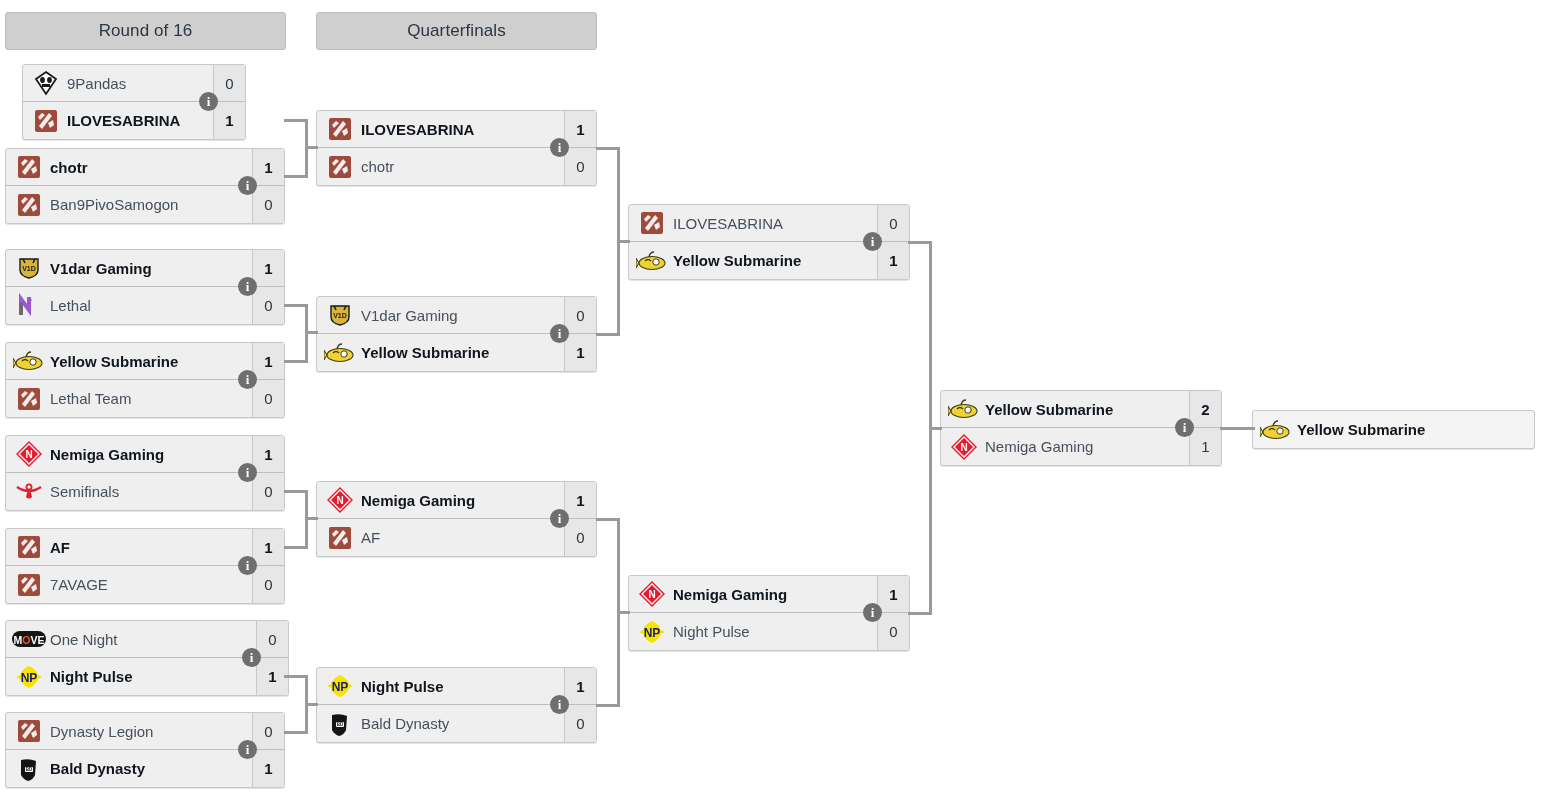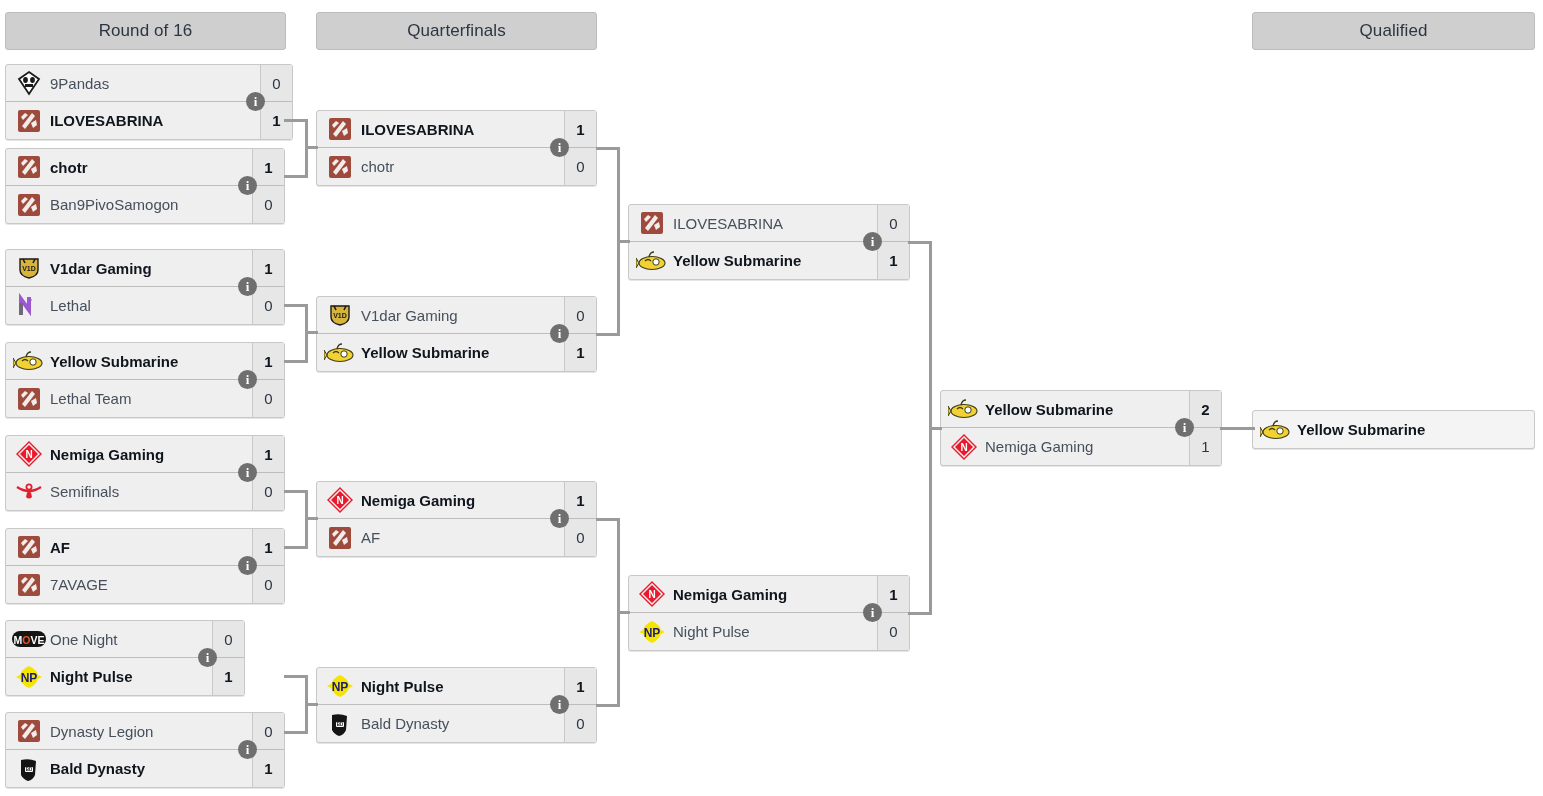--- a/index.html
+++ b/index.html
@@ -123,23 +123,20 @@
 <body>
 
 <div id="bracket">
 
   <div class="round-header" style="left:5px;  top:12px; width:281px;">
       <span>Round of 16</span>
     </div>
   <div class="round-header" style="left:316px;top:12px; width:281px;">
       <span>Quarterfinals</span>
     </div>
-  <div class="round-header" style="left:1252px;top:12px;width:283px;">
-      <span>Qualified</span>
-    </div>
 
   <div class="conn h" style="left:284px; top:119px; width:24px;"></div>
   <div class="conn h" style="left:284px; top:175px; width:24px;"></div>
   <div class="conn v" style="left:305px; top:119px; height:59px;"></div>
   <div class="conn h" style="left:305px; top:146px; width:13px;"></div>
 
   <div class="conn h" style="left:284px; top:304px; width:24px;"></div>
   <div class="conn h" style="left:284px; top:360px; width:24px;"></div>
   <div class="conn v" style="left:305px; top:304px; height:59px;"></div>
   <div class="conn h" style="left:305px; top:331px; width:13px;"></div>
@@ -164,21 +161,21 @@
   <div class="conn v" style="left:617px; top:518px; height:189px;"></div>
   <div class="conn h" style="left:617px; top:611px; width:13px;"></div>
 
   <div class="conn h" style="left:908px; top:241px; width:24px;"></div>
   <div class="conn h" style="left:908px; top:612px; width:24px;"></div>
   <div class="conn v" style="left:929px; top:241px; height:374px;"></div>
   <div class="conn h" style="left:929px; top:427px; width:13px;"></div>
 
   <div class="conn h" style="left:1220px;top:427px; width:35px;"></div>
 
-  <div class="match" style="left:5px; top:64px; width:288px;">
+  <div class="match" style="left:22px; top:64px; width:224px;">
     <div class="row top">
       <span class="logo">
         <svg width="26" height="26" viewBox="0 0 26 26">
             <polygon points="13,2 23,9 13,24 3,9" fill="#fff" stroke="#1a1a1a" stroke-width="1.8"></polygon>
             <ellipse cx="9.5" cy="10" rx="2.4" ry="2.9" fill="#1a1a1a"></ellipse>
             <ellipse cx="16.5" cy="10" rx="2.4" ry="2.9" fill="#1a1a1a"></ellipse>
             <rect x="9" y="14" width="8" height="3" fill="#1a1a1a"></rect>
           </svg>
       </span>
       <span class="tname lose">9Pandas</span>
@@ -329,21 +326,21 @@
             <path d="M5 9 L9 5 L12 7 L7 12 Z" fill="#f2ecea"></path>
             <path d="M15 15 L20 12 L21 17 L17 20 Z" fill="#f2ecea"></path>
           </svg>
       </span>
       <span class="tname lose">7AVAGE</span>
       <span class="score">0</span>
     </div>
     <span class="info-badge" style="right:27px; top:27px;">i</span>
   </div>
 
-  <div class="match" style="left:5px; top:620px; width:240px;">
+  <div class="match" style="left:5px; top:620px; width:284px;">
     <div class="row top">
       <span class="logo">
         <svg width="34" height="20" viewBox="0 0 34 20">
             <rect x="0" y="2" width="34" height="16" rx="8" fill="#151515"></rect>
             <text x="17" y="14.5" font-size="10.5" text-anchor="middle" fill="#fff" font-family="Liberation Sans, sans-serif" font-weight="bold">M<tspan fill="#f0541e">O</tspan>VE</text>
           </svg>
       </span>
       <span class="tname lose">One Night</span>
       <span class="score">0</span>
     </div>

